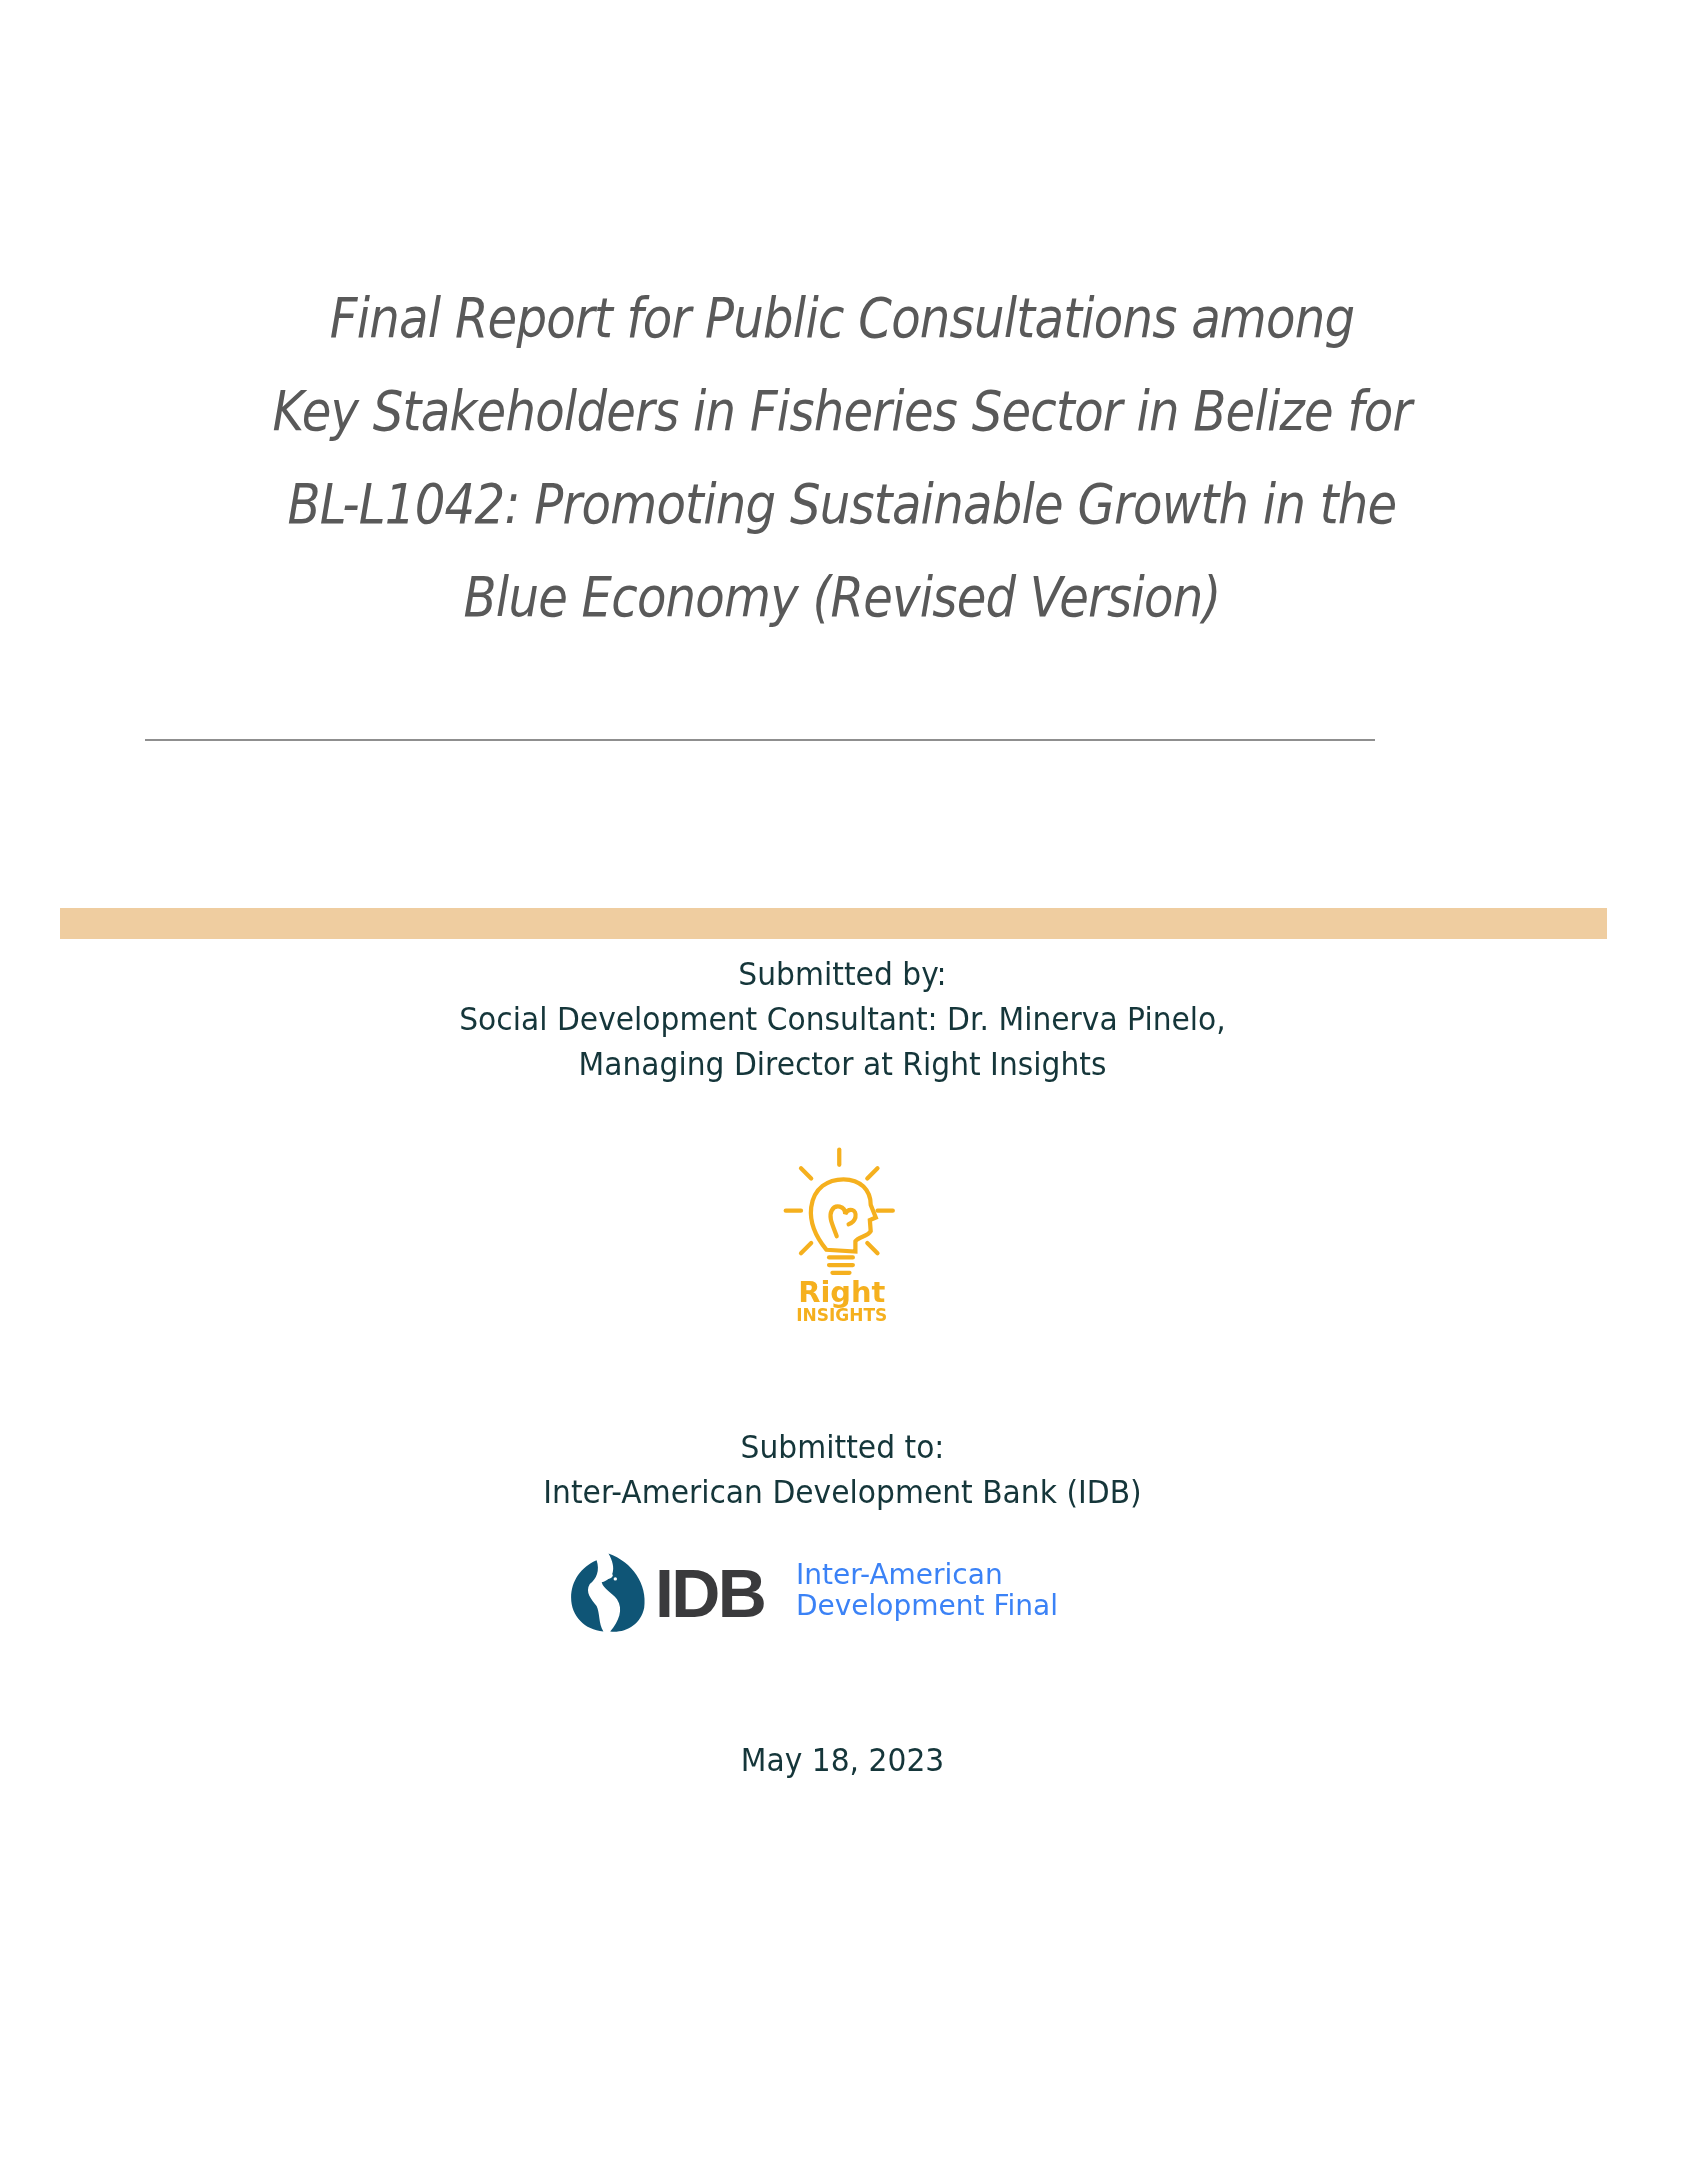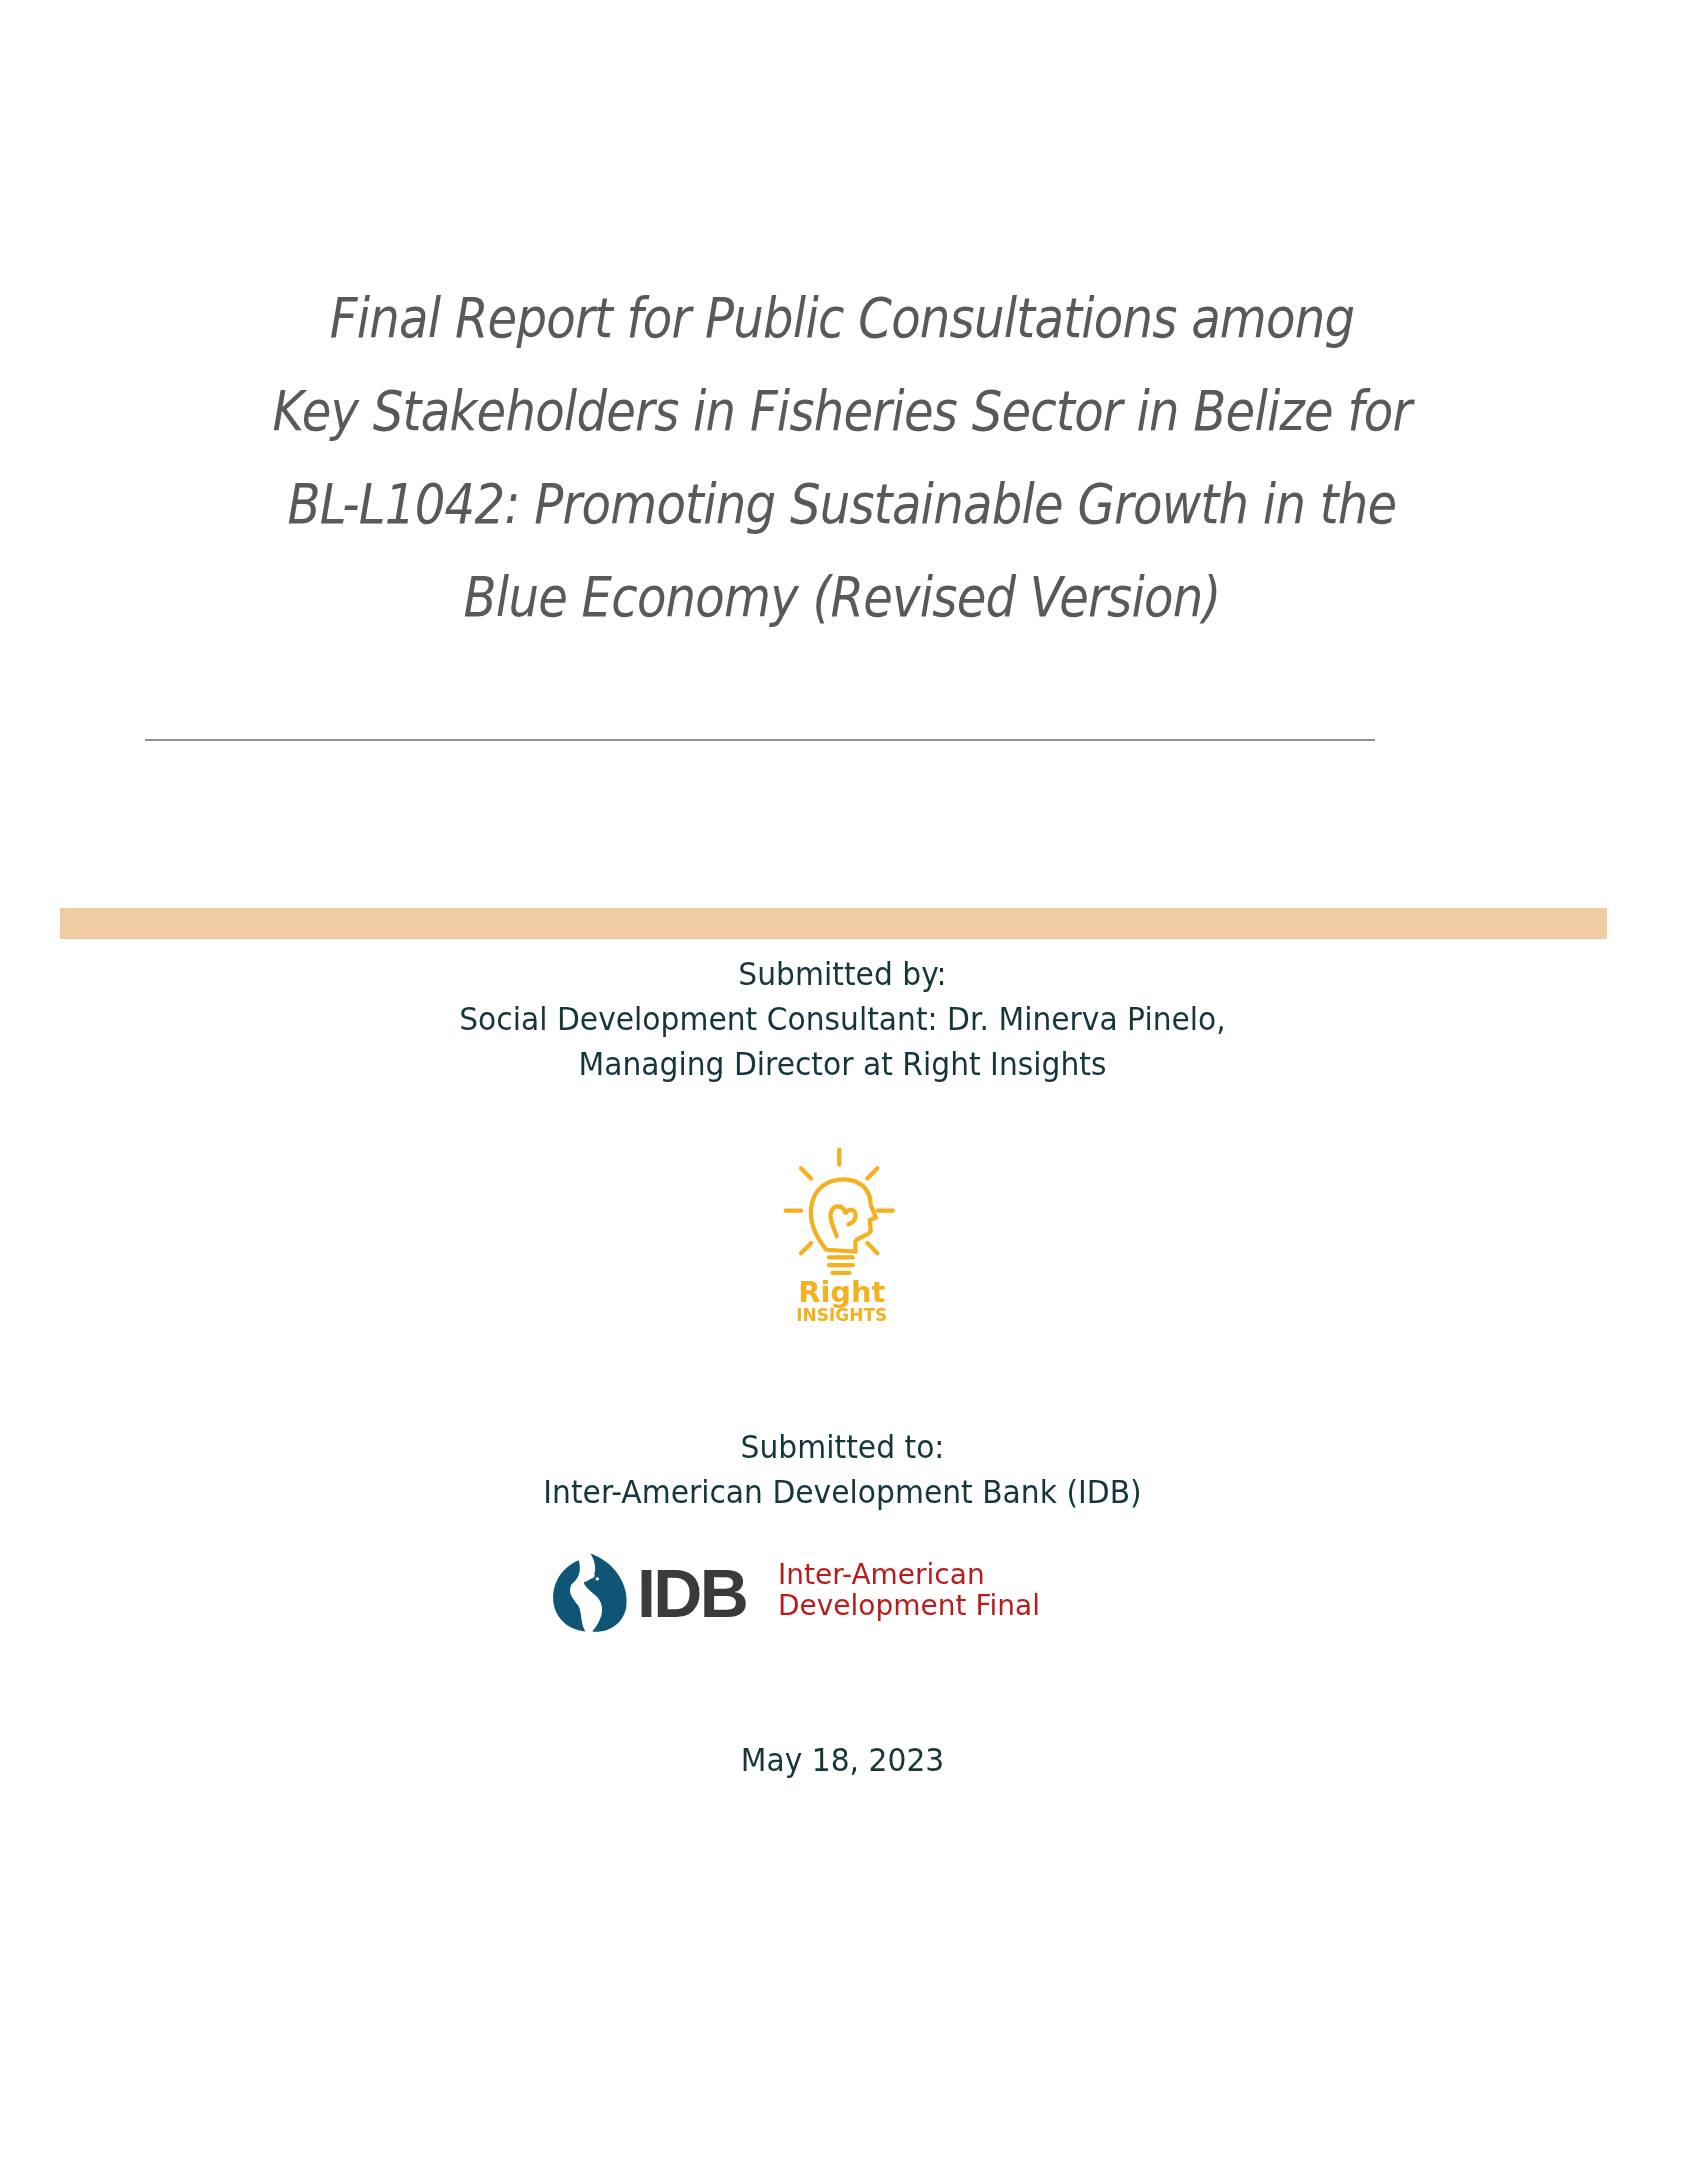--- a/index.html
+++ b/index.html
@@ -10,25 +10,25 @@
            font-size:56px; line-height:93px; color:#595959; letter-spacing:-0.9px;
            transform:scaleX(0.86); transform-origin:center top; }
   .title div { white-space:nowrap; }
   .rule { position:absolute; left:145px; width:1230px; top:739px; height:0;
           border-top:2.6px solid #8f8f8f; }
   .band { position:absolute; left:60px; width:1547px; top:908px; height:31px; background:#efcda0; }
   .block { position:absolute; left:0; width:1685px; text-align:center; color:#15363a;
            font-family:"DejaVu Sans", sans-serif; font-size:32px; line-height:45px;
            transform:scaleX(0.93); transform-origin:center top; }
   .logo-ri { position:absolute; left:767px; top:1141px; width:153px; height:187px;text-decoration:underline; }
-  .idb { position:absolute; left:548px; top:1550px; height:85px; width:528px; }
+  .idb { position:absolute; left:566px; top:1550px; height:85px; width:528px; }
   .idb-word { position:absolute; left:89px; top:5.1px; font-family:"Liberation Sans", sans-serif;
               font-weight:bold; font-size:68px; color:#3a3a3c; letter-spacing:-2.6px; line-height:77px; }
   .idb-name { position:absolute; left:230px; top:8.5px; font-family:"DejaVu Sans", sans-serif;
-              font-size:28px; line-height:31px; color:#b91c1c; }
+              font-size:28px; line-height:31px; color:#3b82f6; }
 </style>
 </head>
 <body>
 
 <div class="title">
   <div>Final Report for Public Consultations among</div>
   <div>Key Stakeholders in Fisheries Sector in Belize for</div>
   <div>BL-L1042: Promoting Sustainable Growth in the</div>
   <div>Blue Economy (Revised Version)</div>
 </div>

